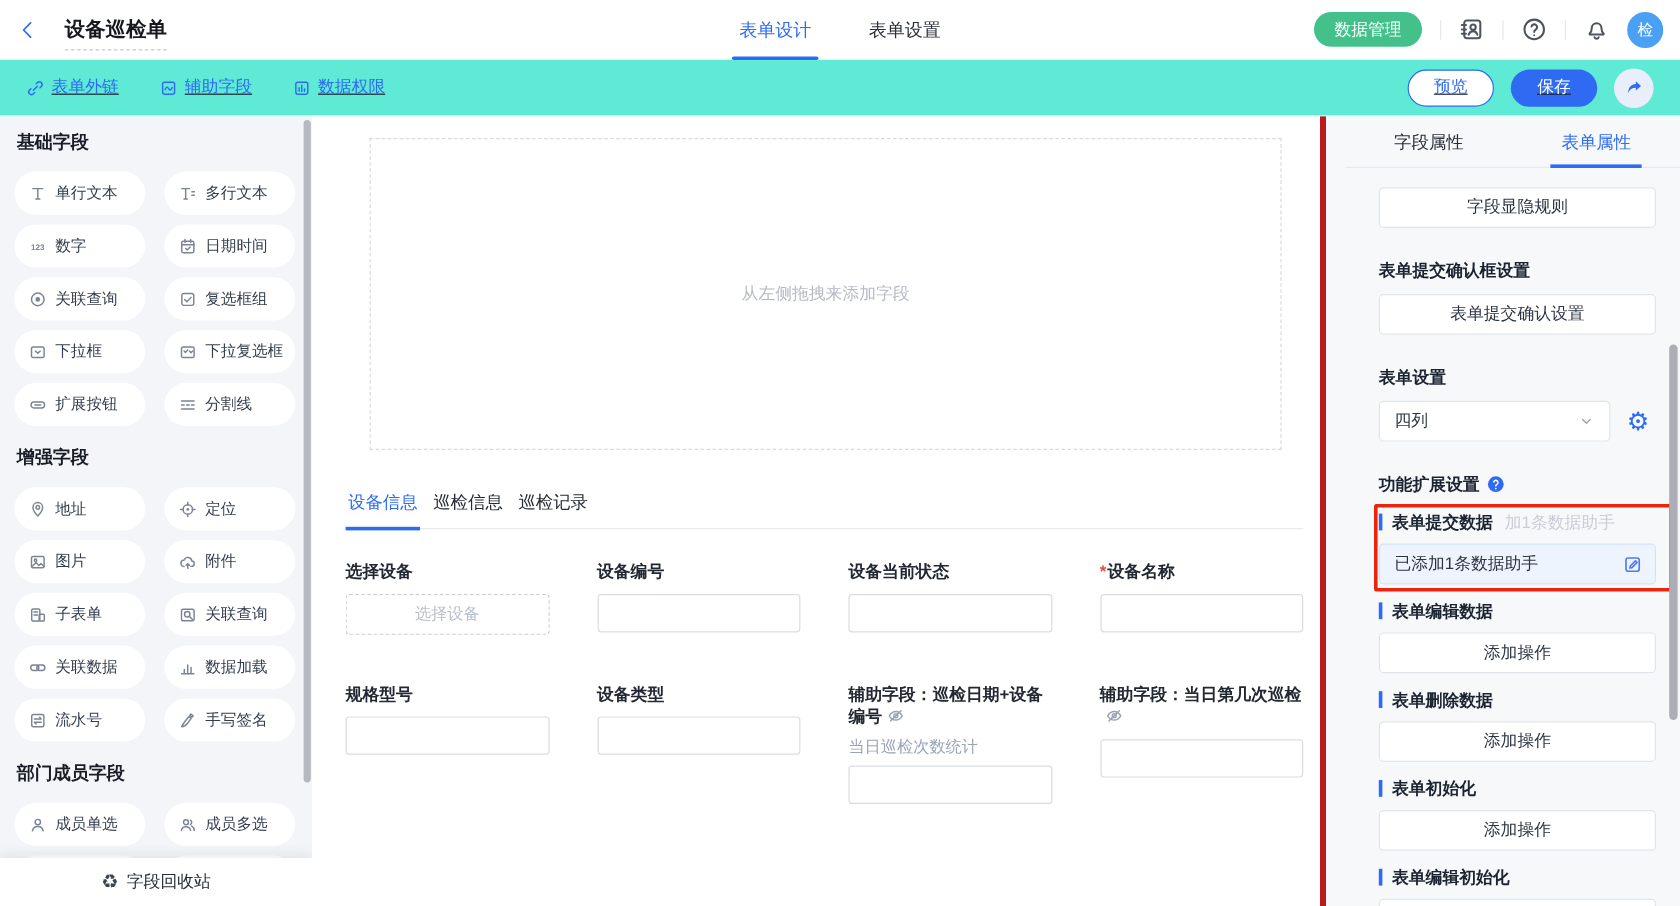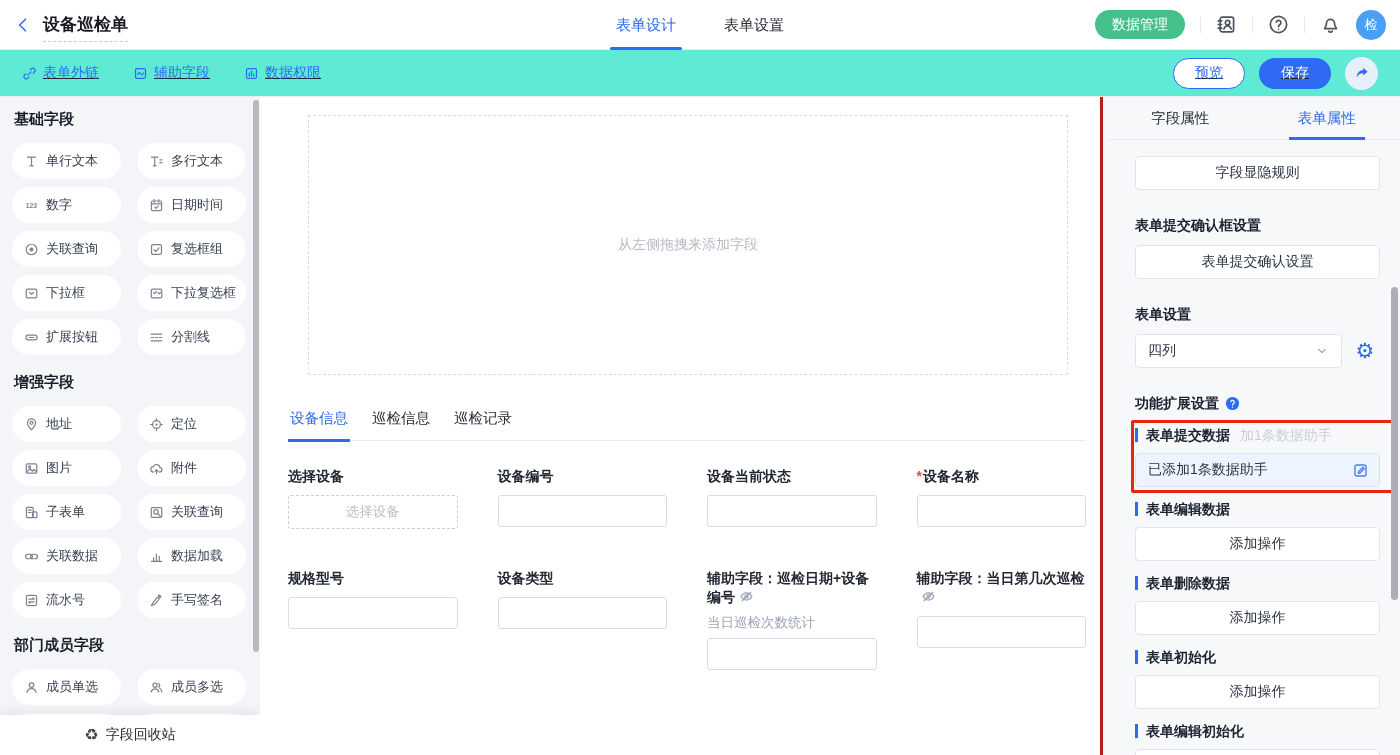--- a/index.html
+++ b/index.html
@@ -4,21 +4,21 @@
 <style>
   * { margin:0; padding:0; box-sizing:border-box; }
   html,body { width:1400px; height:755px; overflow:hidden; }
   body { font-family:"Liberation Sans","DejaVu Sans",sans-serif; background:#fff; color:#20242b; }
   .ic { display:inline-flex; align-items:center; justify-content:center; }
   .ic svg { width:100%; height:100%; display:block; }
   .glyph { font-family:"DejaVu Sans",sans-serif; line-height:1; }
 
   
   .topbar { height:50px; display:flex; align-items:center; padding:0 14px; border-bottom:1px solid #ebedf0; position:relative; background:#fff; }
-  .tb-left { display:flex; align-items:center; gap:11px; }
+  .tb-left { display:flex; align-items:center; gap:22px; }
   .back { width:18px; height:18px; color:#2e6bf2; cursor:pointer; }
   .ftitle { font-size:17px; font-weight:600; color:#17191f; border-bottom:1px dashed #c4cad3; padding-bottom:5px; margin-bottom:-5px; }
   .tb-tabs { position:absolute; left:50%; top:0; transform:translateX(-50%); height:50px; display:flex; gap:40px; }
   .tb-tab { height:50px; display:flex; align-items:center; font-size:15px; color:#2a2f38; padding:0 4px; position:relative; cursor:pointer; }
   .tb-tab.active { color:#2e6bf2; }
   .tb-tab.active::after { content:''; position:absolute; left:-2px; right:-2px; bottom:0; height:3px; background:#2e6bf2; border-radius:2px; }
   .tb-right { margin-left:auto; display:flex; align-items:center; gap:15px; }
   .pill-green { height:29px; border-radius:15px; background:#44c18b; color:#fff; font-size:14px; display:flex; align-items:center; padding:0 17px; border:none; cursor:pointer; }
   .vdiv { width:1px; height:16px; background:#e4e7ec; }
   .hicon { width:21px; height:21px; color:#4e545e; cursor:pointer; }
@@ -46,34 +46,34 @@
   .fpill { height:36px; border-radius:18px; background:#fff; display:flex; align-items:center; padding:0 8px 0 12px; font-size:13px; color:#353e4e; cursor:grab; white-space:nowrap; }
   .fpill .ic { width:15px; height:15px; color:#7a8494; margin-right:7px; flex:none; }
   .stubrow { margin-top:8px; }
   .side-scroll { position:absolute; right:1px; top:3px; width:6px; height:552px; background:#b6b9bf; border-radius:3px; }
   .recycle-bar { position:absolute; left:0; right:0; bottom:0; height:40px; background:#fff; box-shadow:0 -3px 10px rgba(31,35,41,.08); display:flex; align-items:center; justify-content:center; gap:7px; font-size:14px; color:#262d3a; cursor:pointer; }
   .recycle-bar .glyph { font-size:16px; color:#3c4450; }
 
   
   .canvas { flex:1; background:#fff; padding:18px 14px 0 28px; position:relative; overflow:hidden; }
   .dropzone { height:260px; margin:0 18px 0 20px; border:1px dashed #d8dbe0; display:flex; align-items:center; justify-content:center; color:#b6bac4; font-size:14px; }
-  .ctabs { margin-top:34px; display:flex; gap:20px; border-bottom:1px solid #e9ebef; }
+  .ctabs { margin-top:34px; display:flex; gap:9px; border-bottom:1px solid #e9ebef; }
   .ctab { font-size:14.5px; color:#262c36; padding:0 2px 11px; border-bottom:3px solid transparent; margin-bottom:-2px; cursor:pointer; }
   .ctab.active { color:#2e6bf2; border-bottom-color:#2e6bf2; }
   .formgrid { margin-top:26px; display:grid; grid-template-columns:repeat(4,1fr); column-gap:30px; row-gap:30px; align-items:start;gap:40px; }
   .flabel { font-size:14px; font-weight:600; color:#232933; line-height:19px; margin-bottom:9px; }
   .req { color:#e34d43; margin-right:1px; }
   .eye { width:15px; height:15px; color:#9aa3b2; margin-left:4px; vertical-align:-2px; display:inline-block; }
   .eye svg { width:15px; height:15px; }
   .fsub { font-size:13.5px; color:#9aa4b6; margin:-2px 0 6px; line-height:18px; }
   .finput { height:32px; border:1px solid #d9dde3; border-radius:3px; background:#fff; cursor:pointer; }
   .finput.dashed { height:34px; border:1px dashed #c9ced6; display:flex; align-items:center; justify-content:center; color:#b9bfca; font-size:13.5px; }
 
   
-  .panel { width:300px; background:#f6f8fa; border-left:3px solid #b91c1c; position:relative; padding:0 20px 0 32px; overflow:hidden; flex:none; }
+  .panel { width:300px; background:#f6f8fa; border-left:5px solid #b91c1c; position:relative; padding:0 20px 0 44px; overflow:hidden; flex:none; }
   .ptabs { display:flex; height:43px; margin:0 -20px 0 -28px; border-bottom:1px solid #e7eaee; }
   .ptab { flex:1; display:flex; align-items:center; justify-content:center; font-size:14.5px; color:#272d38; position:relative; cursor:pointer; }
   .ptab.active { color:#2e6bf2; }
   .ptab.active::after { content:''; position:absolute; left:50%; transform:translateX(-50%); bottom:-1px; width:76px; height:3px; background:#2e6bf2; }
   .pbtn { width:100%; height:34px; background:#fff; border:1px solid #e1e5eb; border-radius:4px; font-size:14px; color:#2b3442; display:flex; align-items:center; justify-content:center; cursor:pointer; font-family:inherit; }
   .mt16 { margin-top:16px; } .mt10 { margin-top:10px; } .mt26 { margin-top:26px; }
   .ptitle { font-size:14px; font-weight:700; color:#1b2330; line-height:19px; display:flex; align-items:center; gap:6px; }
   .qicon { width:15px; height:15px; color:#2e6bf2; }
   .layout-row { display:flex; gap:8px; align-items:center; }
   .pselect { flex:1; height:34px; background:#fff; border:1px solid #e1e5eb; border-radius:4px; padding:0 12px; display:flex; align-items:center; justify-content:space-between; font-size:14px; color:#2b3442; cursor:pointer; }

